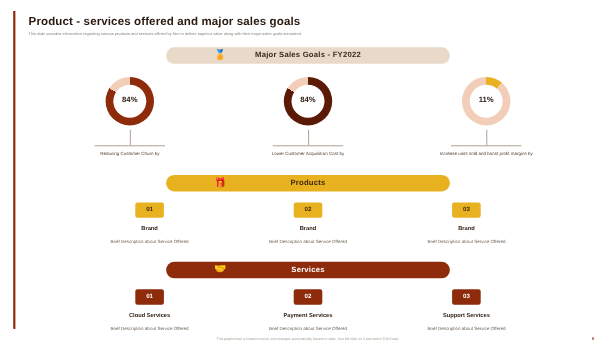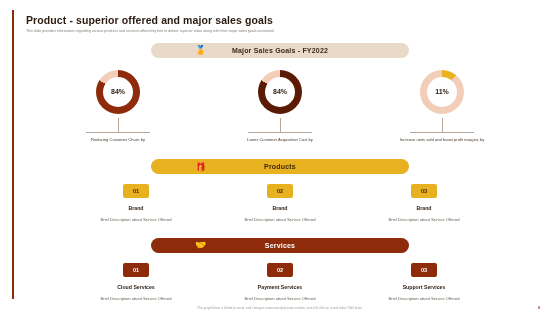--- a/index.html
+++ b/index.html
@@ -99,21 +99,21 @@
   .pagenum{
     position:absolute;right:20px;bottom:5px;font-size:3.6px;color:#8d2b0b;font-weight:bold;
   }
 </style>
 </head>
 <body>
 
 <div class="page">
   <div class="left-rule"></div>
 
-  <div class="title">Product - superior offered and major sales goals</div>
+  <div class="title">Product - services offered and major sales goals</div>
   <div class="subtitle">This slide provides information regarding various products and services offered by firm to deliver superior value along with their major sales goals annotated.</div>
 
   <div class="banner banner-goals">
     <span class="medal">🏅</span>
     <span class="bannertext">Major Sales Goals - FY2022</span>
   </div>
 
   <div class="goals">
     <div class="goal">
       <div class="donut" style="background:conic-gradient(#8d2b0b 0% 84%, #f2cdb8 84% 100%)">

